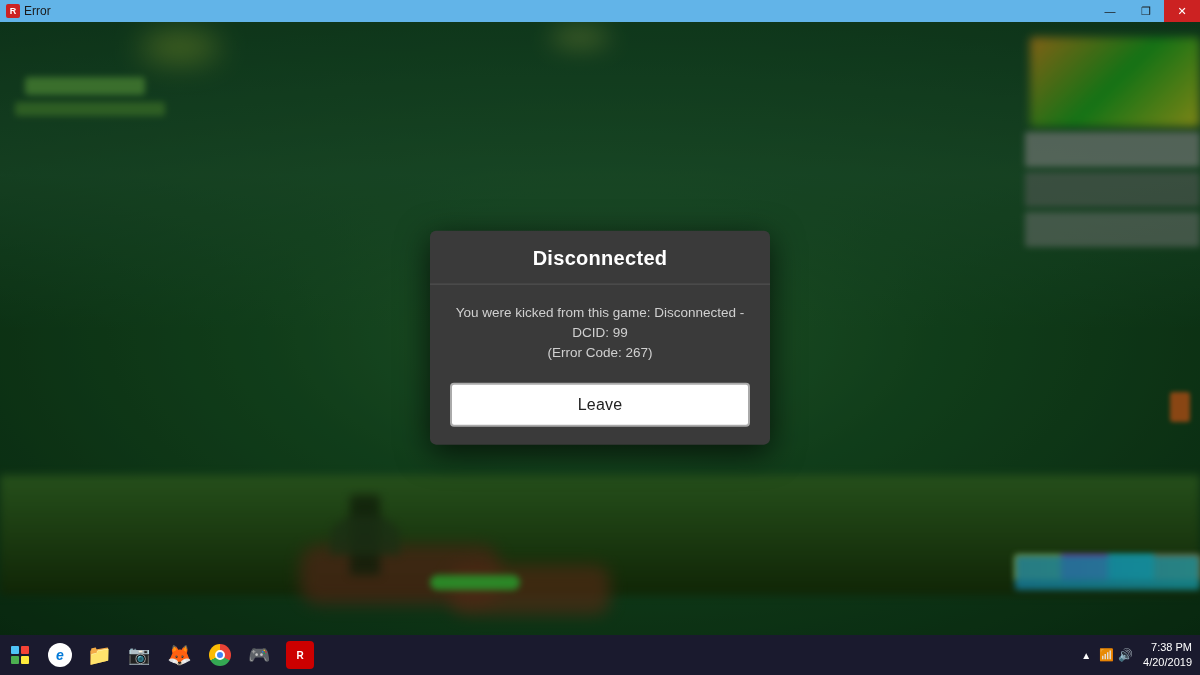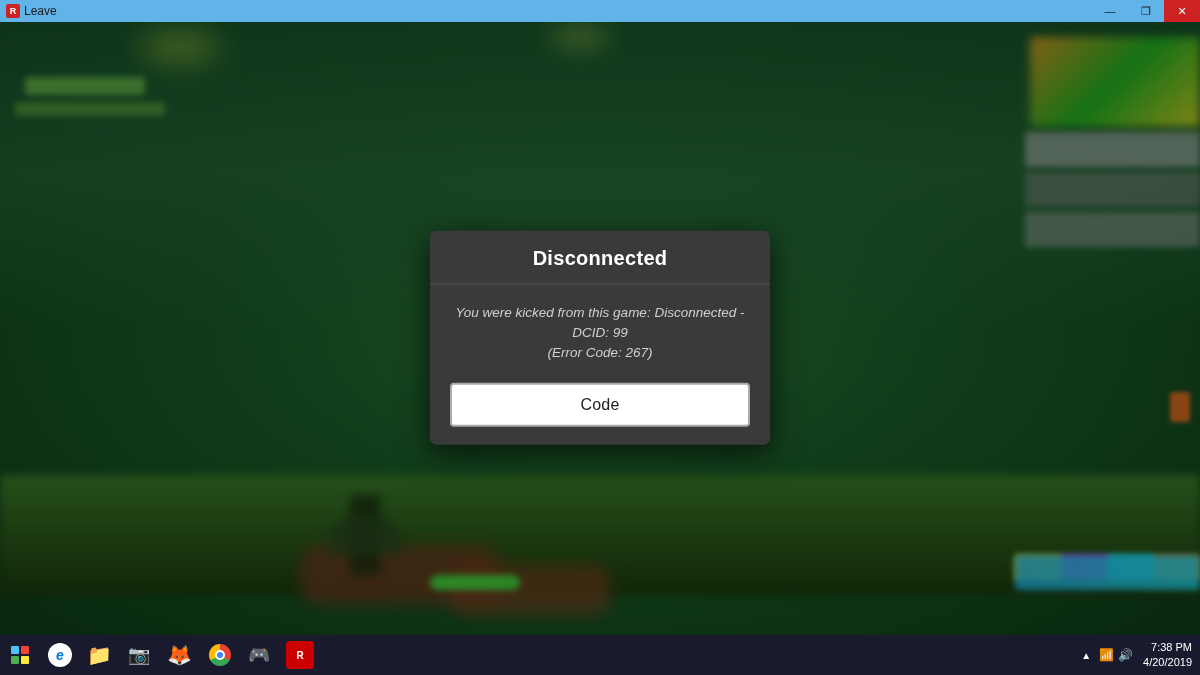--- a/index.html
+++ b/index.html
@@ -289,21 +289,20 @@
       font-size: 20px;
       font-weight: bold;
       color: #ffffff;
       letter-spacing: 0.3px;
       text-align: right;
     }
 
     #dialog-body {
       padding: 18px 24px 20px;
       text-align: center;
-      font-style: italic;
     }
 
     #dialog-message {
       font-size: 13.5px;
       color: #d0d0d0;
       line-height: 1.5;
     }
 
     #dialog-footer {
       padding: 0 20px 18px;
@@ -546,21 +545,21 @@
       font-size: 10px;
       margin-right: 4px;
     }
   </style>
 </head>
 <body>
 
 <div id="titlebar">
   <div id="titlebar-left">
     <div id="titlebar-icon">R</div>
-    <span id="titlebar-title">Leave</span>
+    <span id="titlebar-title">Error</span>
   </div>
   <div id="titlebar-controls">
     <button class="title-btn">—</button>
     <button class="title-btn">❐</button>
     <button class="title-btn" id="close-btn">✕</button>
   </div>
 </div>
 
 <div id="game-bg">
   <div class="sky-top"></div>
@@ -597,21 +596,21 @@
 <div id="dialog">
   <div id="dialog-header">
     <span id="dialog-title">Disconnected</span>
   </div>
   <div id="dialog-body">
     <span id="dialog-message">
       You were kicked from this game: Disconnected -<br>DCID: 99<br>(Error Code: 267)
     </span>
   </div>
   <div id="dialog-footer">
-    <button id="leave-button">Code</button>
+    <button id="leave-button">Leave</button>
   </div>
 </div>
 
 <div id="taskbar">
   <div id="taskbar-left">
 
     <div id="start-button">
       <div id="start-icon">
         <div class="win-square" style="background:#4fc3f7;"></div>
         <div class="win-square" style="background:#f44336;"></div>

